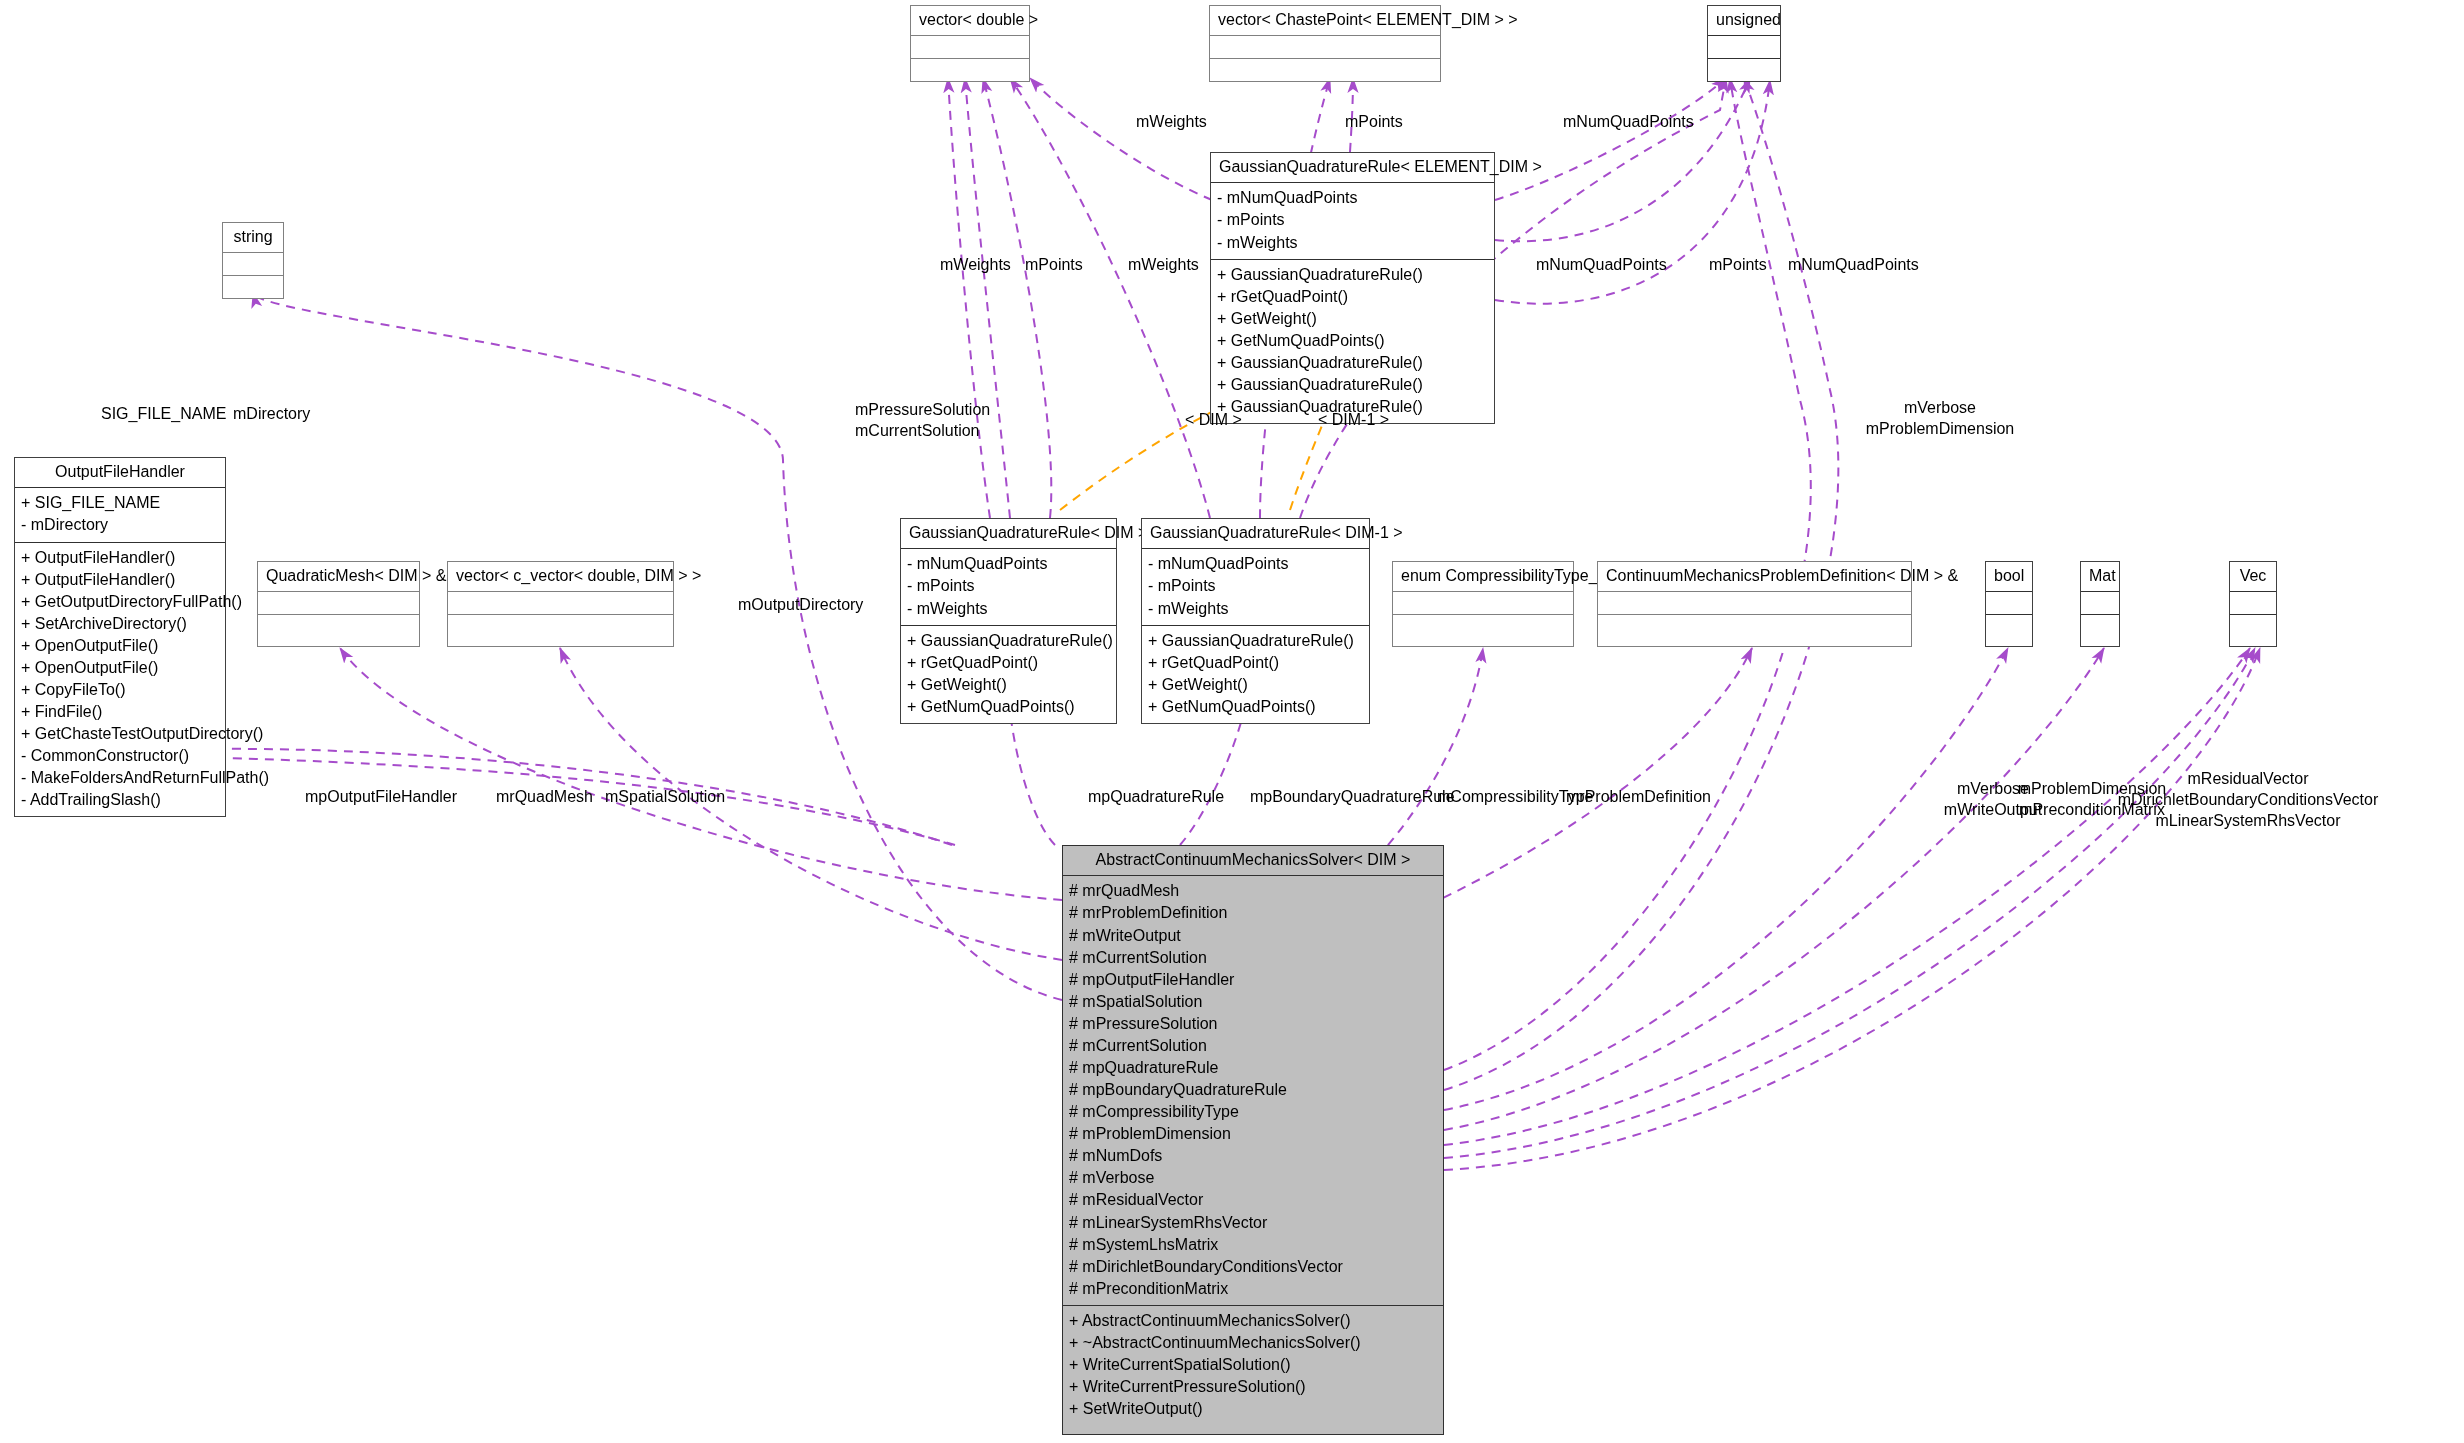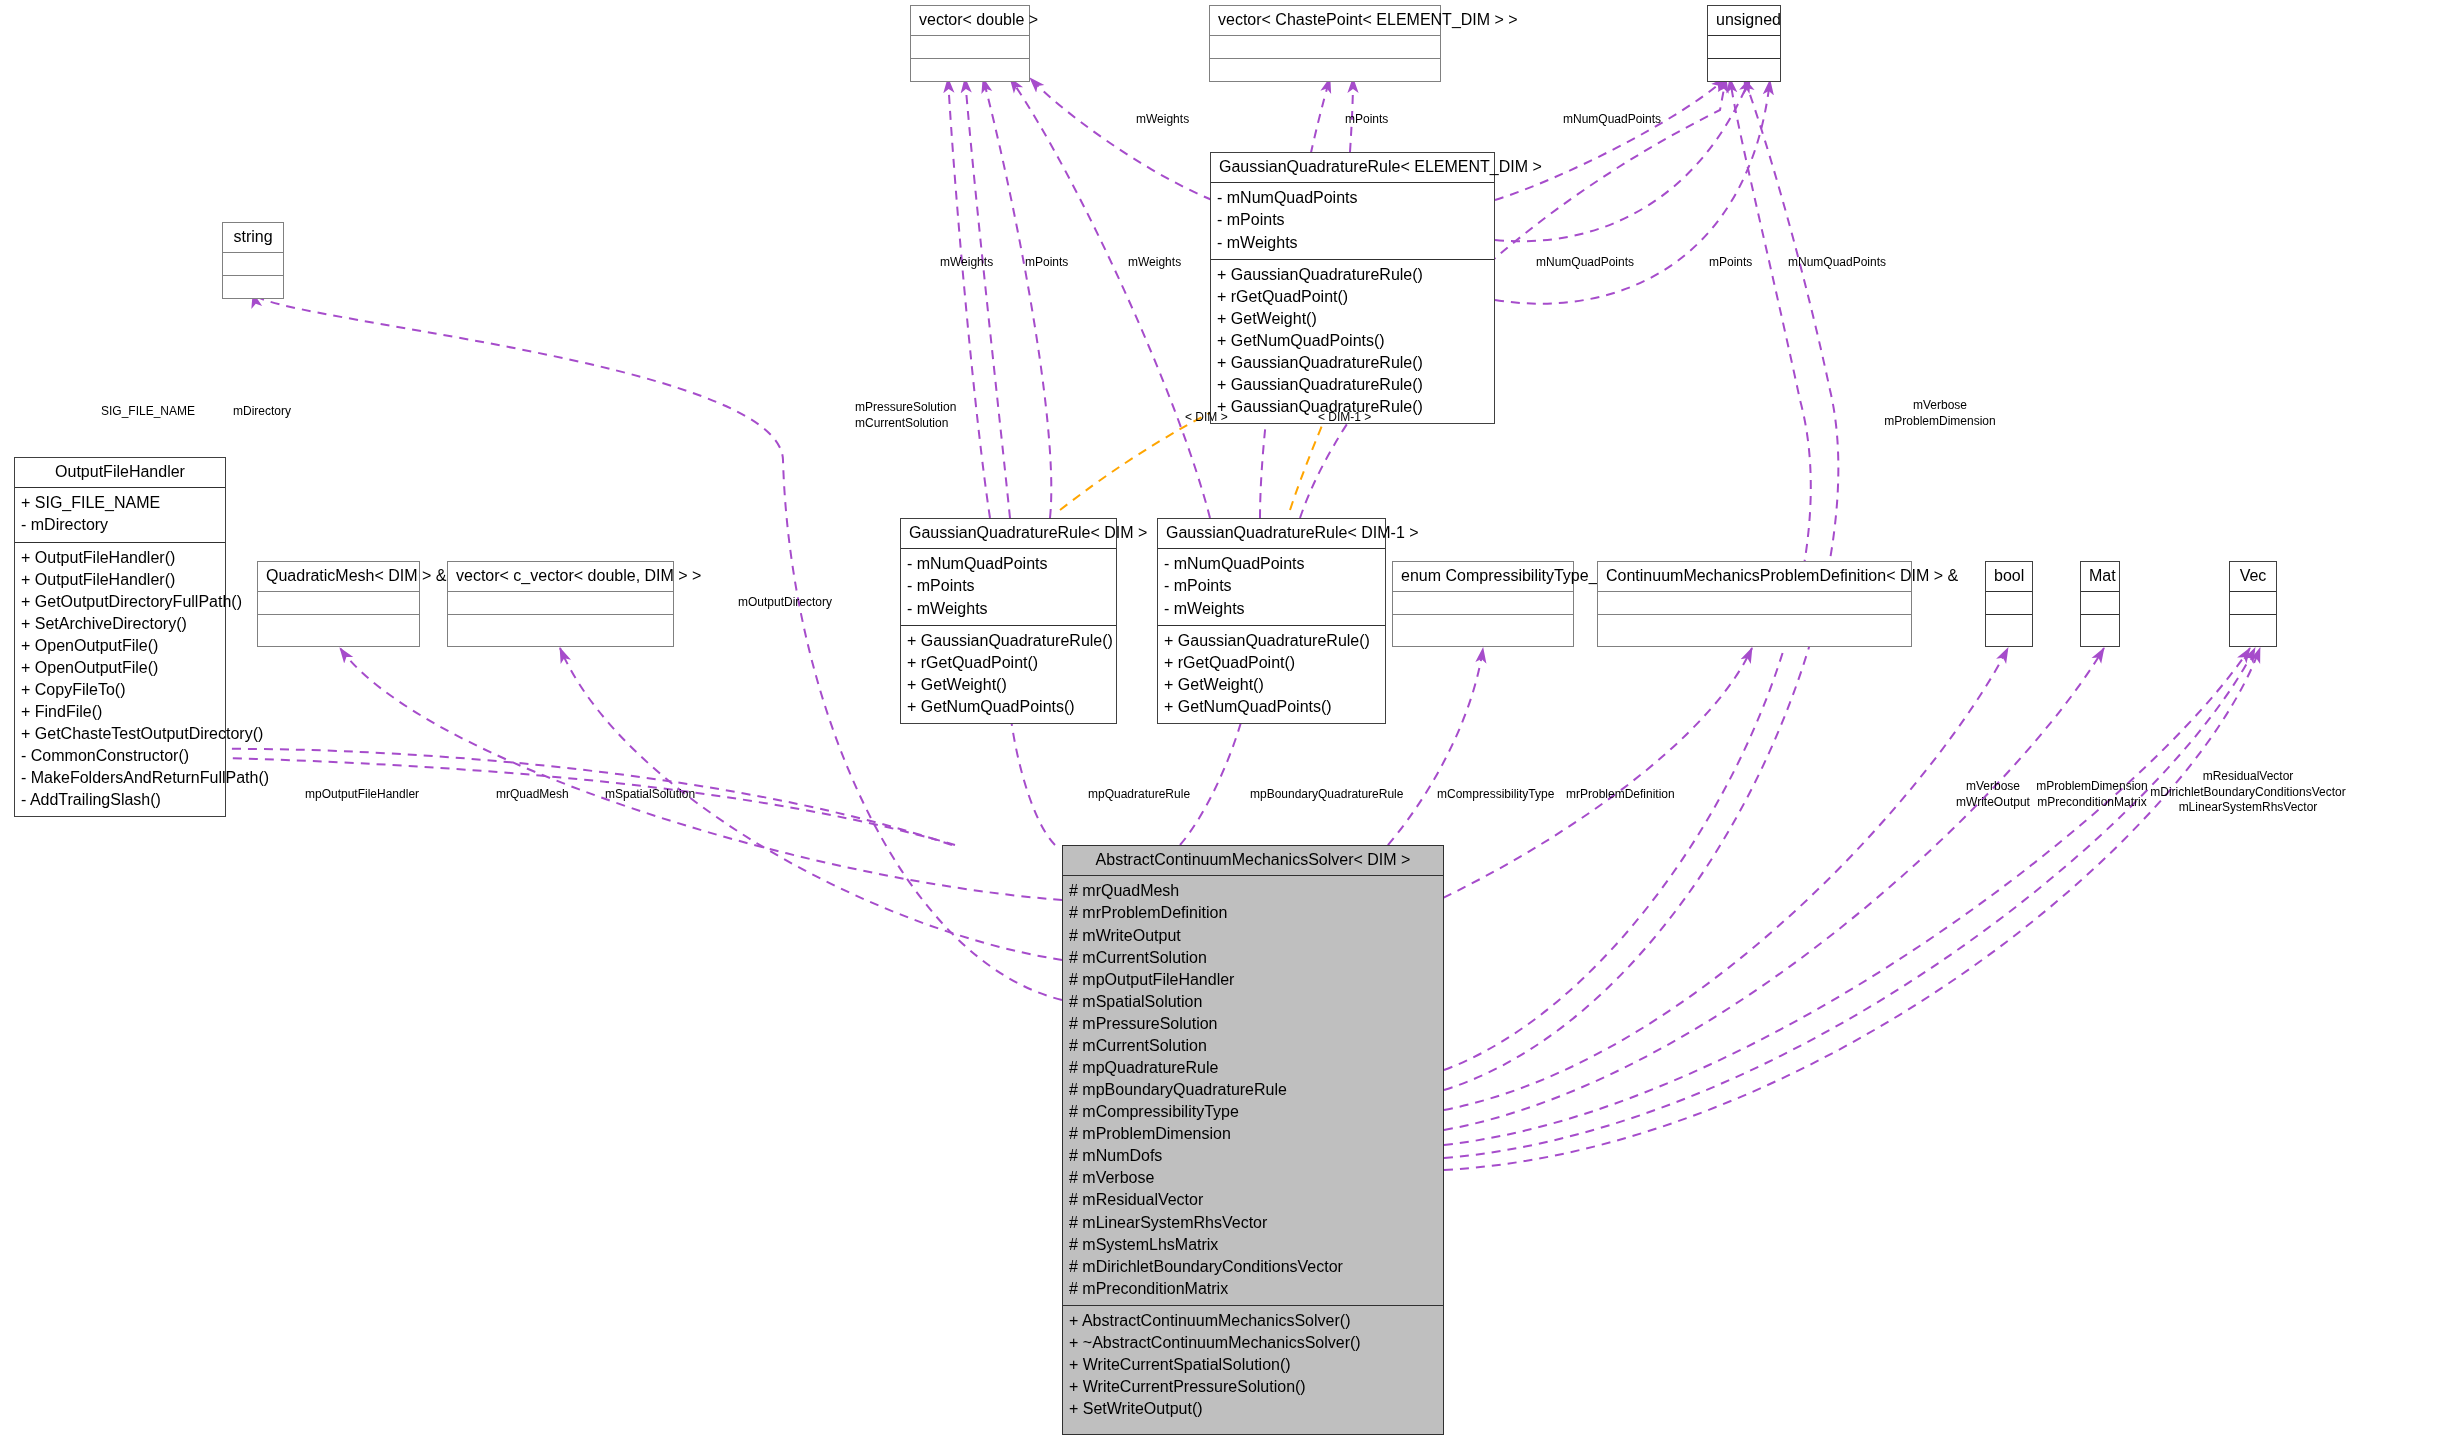--- a/index.html
+++ b/index.html
@@ -65,21 +65,21 @@
   }
   .node .sec .row {
     white-space: nowrap;
   }
   .node .sec.empty {
     height: 22px;
     padding: 0;
   }
   .edge-label {
     position: absolute;
-    font-size: 12px;
+    font-size: 16px;
     color: #000000;
     white-space: nowrap;
     background: transparent;
     line-height: 1.3;
   }
   .edge-label.center {
     text-align: center;
   }
 </style>
 </head>
@@ -205,21 +205,21 @@
           <div class="row">- mPoints</div>
           <div class="row">- mWeights</div>
         </div>
         <div class="sec ops">
           <div class="row">+ GaussianQuadratureRule()</div>
           <div class="row">+ rGetQuadPoint()</div>
           <div class="row">+ GetWeight()</div>
           <div class="row">+ GetNumQuadPoints()</div>
         </div>
       </div>
-      <div class="node strong" style="left: 1141px; top: 518px; width: 229px; min-height: 167px; margin-left: 16px;">
+      <div class="node strong" style="left: 1141px; top: 518px; width: 229px; min-height: 167px;">
         <div class="title">GaussianQuadratureRule&lt; DIM-1 &gt;</div>
         <div class="sec attrs">
           <div class="row">- mNumQuadPoints</div>
           <div class="row">- mPoints</div>
           <div class="row">- mWeights</div>
         </div>
         <div class="sec ops">
           <div class="row">+ GaussianQuadratureRule()</div>
           <div class="row">+ rGetQuadPoint()</div>
           <div class="row">+ GetWeight()</div>

